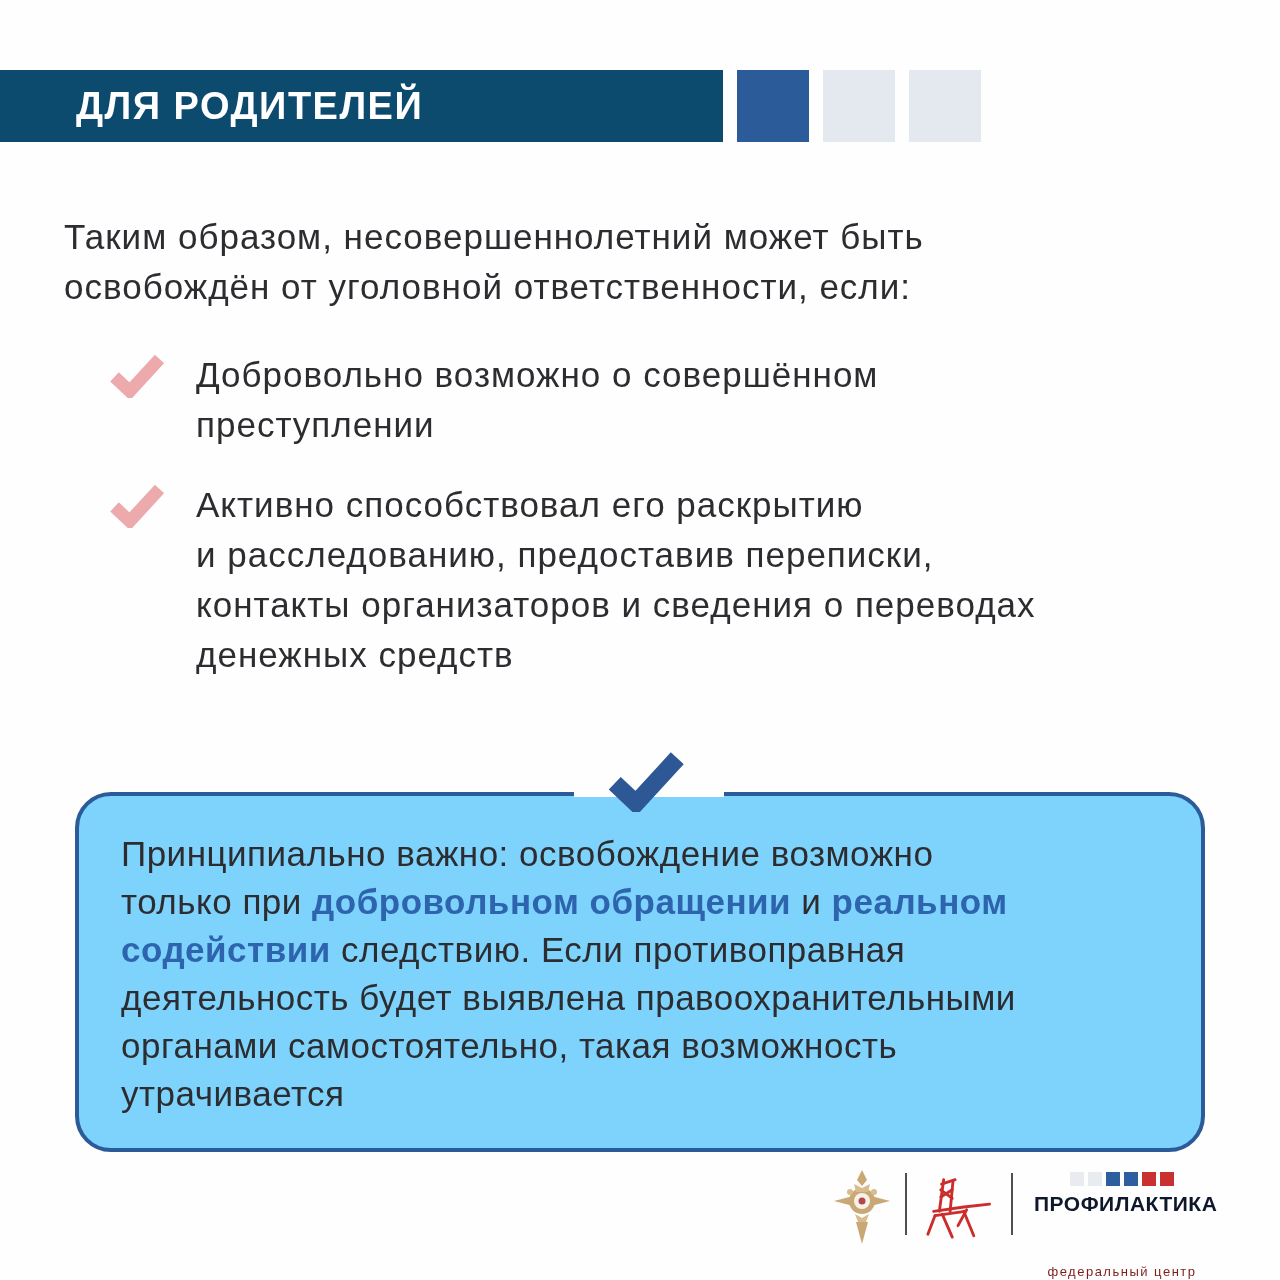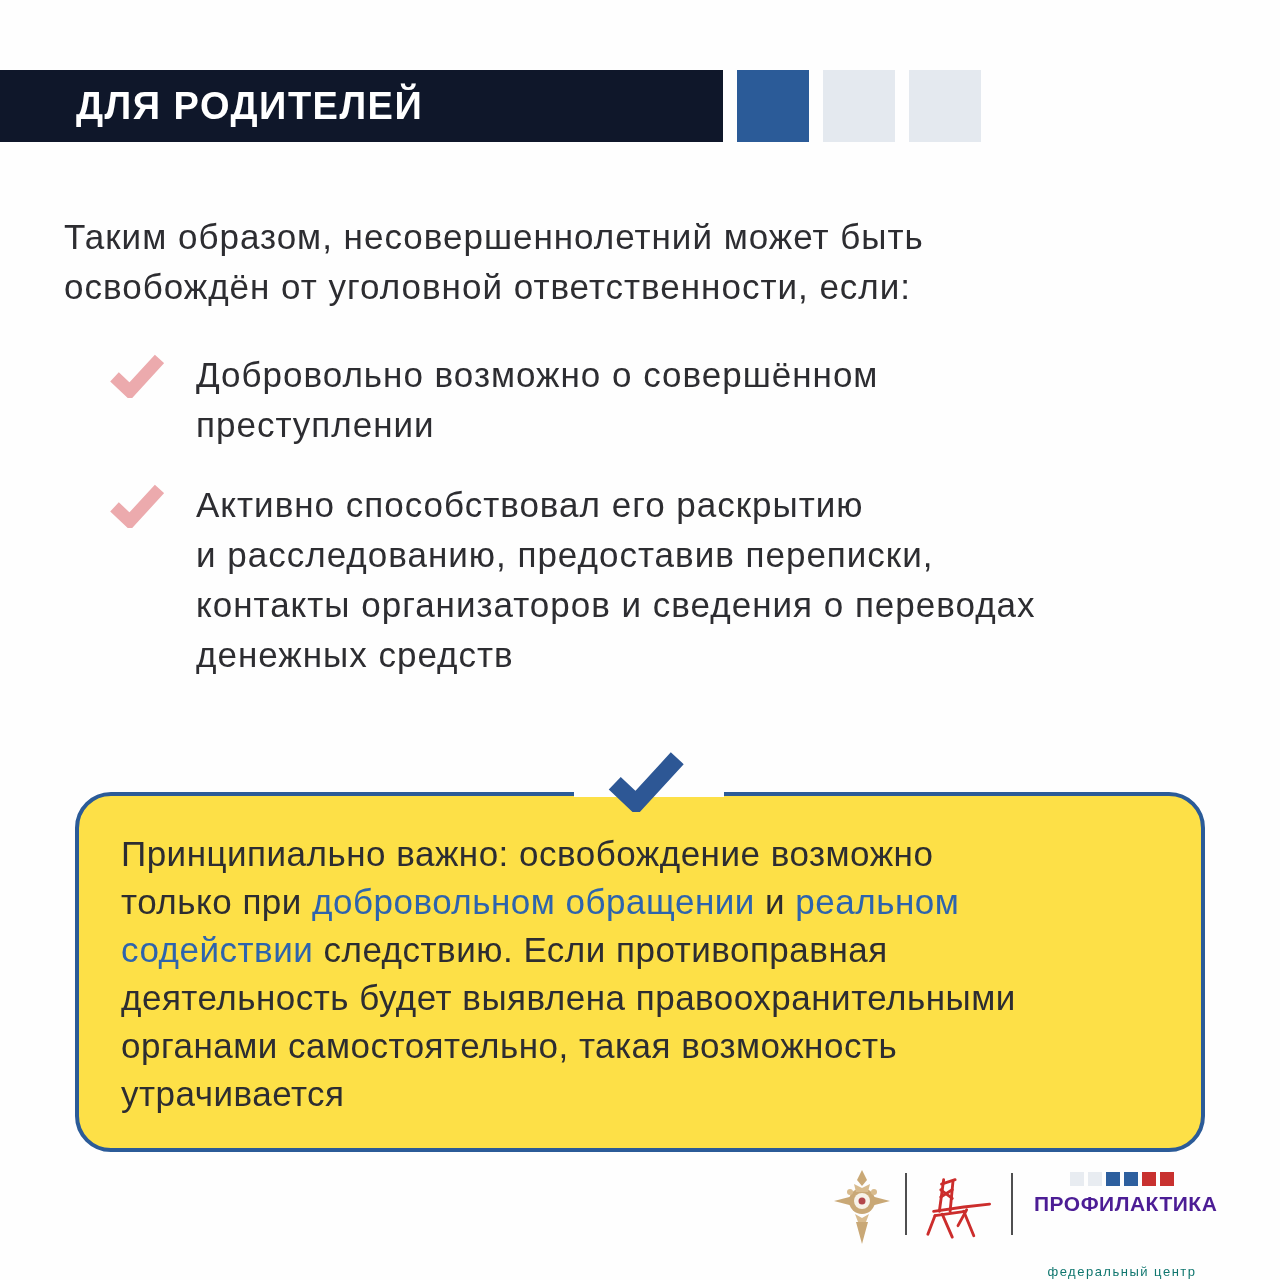--- a/index.html
+++ b/index.html
@@ -43,39 +43,39 @@
     box-sizing:border-box;border:4px solid #2b5b98;border-radius:36px;
     background:#f4f6f8;
   }
   .callout-border-gap{
     position:absolute;left:495px;top:-4px;width:150px;height:5px;background:#fefefe;
   }
   .callout-text{
     margin:0;padding:34px 40px 0 42px;
     font-size:35px;line-height:48px;letter-spacing:0.5px;white-space:pre-line;
   }
-  .callout-text .accent{font-weight:normal;color:#2e64ad;}
+  .callout-text .accent{font-weight:bold;color:#2e64ad;}
 
   
   .footer{position:absolute;left:0;top:1160px;width:1280px;height:100px;}
   .footer-emblem{position:absolute;left:832px;top:10px;width:60px;height:74px;}
   .footer-divider{position:absolute;top:13px;width:2px;height:62px;background:#4f4f50;}
   .footer-divider.d1{left:905px;}
   .footer-divider.d2{left:1011px;}
   .footer-chair{position:absolute;left:922px;top:14px;width:72px;height:66px;}
   .brand{position:absolute;left:1034px;top:12px;width:176px;text-align:center;}
   .brand-squares{display:flex;justify-content:center;gap:4px;margin-bottom:6px;}
   .brand-square{width:14px;height:14px;}
   .brand-title{font-size:21px;font-weight:800;letter-spacing:0.5px;}
   .brand-subtitle{font-size:13px;letter-spacing:1.5px;margin-top:4px;}
 </style>
 </head>
 <body>
 
-<div class="header-bar" style="background: #0f172a;">
+<div class="header-bar" style="background: #0c4a6e;">
   <div class="header-title">ДЛЯ РОДИТЕЛЕЙ</div>
 </div>
 <div class="header-squares">
     <div class="header-square" style="background: rgb(43, 91, 152);"></div>
     <div class="header-square" style="background: rgb(228, 233, 239);"></div>
     <div class="header-square" style="background: rgb(228, 233, 239);"></div>
   </div>
 
 <div class="intro">Таким образом, несовершеннолетний может быть
 освобождён от уголовной ответственности, если:</div>
@@ -96,21 +96,21 @@
 и расследованию, предоставив переписки,
 контакты организаторов и сведения о переводах
 денежных средств</div>
     </div>
   </div>
 
 <svg class="callout-check" viewBox="0 0 60 48" aria-hidden="true">
   <path d="M5 25 L22 41 L55 5" fill="none" stroke="#2d5795" stroke-width="14" stroke-linecap="butt" stroke-linejoin="miter"></path>
 </svg>
 
-<div class="callout" style="border-color: rgb(43, 91, 152); background: #fde047;">
+<div class="callout" style="border-color: rgb(43, 91, 152); background: #7dd3fc;">
   <div class="callout-border-gap"></div>
   <p class="callout-text"><span>Принципиально важно: освобождение возможно
 только при </span><span class="accent" style="color: rgb(46, 100, 173);">добровольном обращении</span><span> и </span><span class="accent" style="color: rgb(46, 100, 173);">реальном
 содействии</span><span> следствию. Если противоправная
 деятельность будет выявлена правоохранительными
 органами самостоятельно, такая возможность
 утрачивается</span></p>
 </div>
 
 <div class="footer">
@@ -150,16 +150,16 @@
 
   <div class="brand">
     <div class="brand-squares">
         <div class="brand-square" style="background: rgb(232, 236, 241);"></div>
         <div class="brand-square" style="background: rgb(232, 236, 241);"></div>
         <div class="brand-square" style="background: rgb(45, 95, 158);"></div>
         <div class="brand-square" style="background: rgb(45, 95, 158);"></div>
         <div class="brand-square" style="background: rgb(200, 49, 47);"></div>
         <div class="brand-square" style="background: rgb(200, 49, 47);"></div>
       </div>
-    <div class="brand-title" style="color: #4c1d95; text-align: center;">ПРОФИЛАКТИКА</div>
-    <div class="brand-subtitle" style="color: #0f766e; margin-top: 48px;">федеральный центр</div>
+    <div class="brand-title" style="color: #0f172a; text-align: center;">ПРОФИЛАКТИКА</div>
+    <div class="brand-subtitle" style="color: #7f1d1d; margin-top: 48px;">федеральный центр</div>
   </div>
 </div>
 
 </body></html>

